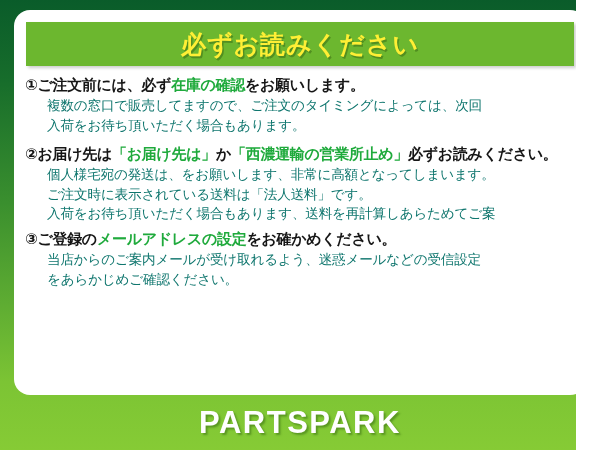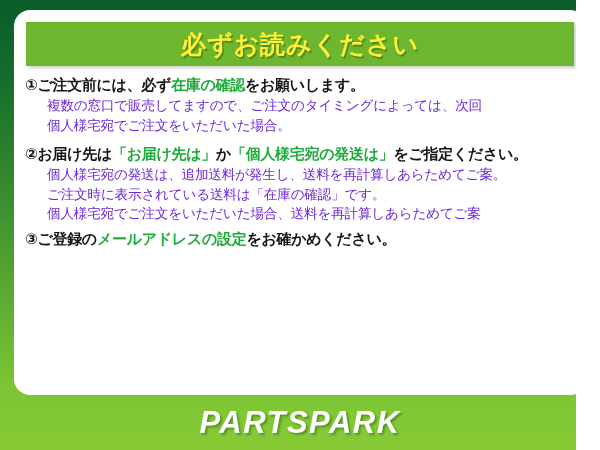--- a/index.html
+++ b/index.html
@@ -70,42 +70,41 @@
     color: #161616;
     line-height: 1.22;
     letter-spacing: -0.3px;
     white-space: nowrap;
   }
   .item-head.wrapline { white-space: normal; }
   .hl { color: #1faa3c; }
 
   .item-sub {
     font-size: 13.6px;
-    color: #6d28d9;
+    color: #0f766e;
     line-height: 1.45;
     margin: 2px 0 0 22px;
     letter-spacing: -0.2px;
   }
   .item-sub div { white-space: nowrap; }
 
   .item-1 { margin-top: 2px; }
   .item-2 { margin-top: 9px; }
   .item-3 { }
 
   
   .footer {
     position: absolute;
     left: 0;
     bottom: 0;
     width: 600px;
     height: 55px;
     display: flex;
     align-items: center;
     justify-content: center;
-    font-style: italic;
   }
   .logo {
     color: #ffffff;
     font-size: 31px;
     font-weight: bold;
     letter-spacing: 1.5px;
     text-shadow: 2px 2px 2px rgba(40,90,10,0.45);
   }
 </style>
 </head>
@@ -116,35 +115,39 @@
   <div class="card">
 
     <div class="header-bar">
       <span class="header-title">必ずお読みください</span>
     </div>
 
     <div class="item item-1">
       <div class="item-head"><span>①</span><span>ご注文前には、必ず</span><span class="hl">在庫の確認</span><span>をお願いします。</span></div>
       <div class="item-sub">
         <div>複数の窓口で販売してますので、ご注文のタイミングによっては、次回</div>
-        <div>個人様宅宛でご注文をいただいた場合。</div>
+        <div>入荷をお待ち頂いただく場合もあります。</div>
       </div>
     </div>
 
     <div class="item item-2">
-      <div class="item-head wrapline"><span>②</span><span>お届け先は</span><span class="hl">「お届け先は」</span><span>か</span><span class="hl">「個人様宅宛の発送は」</span><span>をご指定ください。</span></div>
+      <div class="item-head wrapline"><span>②</span><span>お届け先は</span><span class="hl">「お届け先は」</span><span>か</span><span class="hl">「西濃運輸の営業所止め」</span><span>必ずお読みください。</span></div>
       <div class="item-sub">
-        <div>個人様宅宛の発送は、追加送料が発生し、送料を再計算しあらためてご案。</div>
-        <div>ご注文時に表示されている送料は「在庫の確認」です。</div>
-        <div>個人様宅宛でご注文をいただいた場合、送料を再計算しあらためてご案</div>
+        <div>個人様宅宛の発送は、をお願いします、非常に高額となってしまいます。</div>
+        <div>ご注文時に表示されている送料は「法人送料」です。</div>
+        <div>入荷をお待ち頂いただく場合もあります、送料を再計算しあらためてご案</div>
       </div>
     </div>
 
     <div class="item item-3">
       <div class="item-head"><span>③</span><span>ご登録の</span><span class="hl">メールアドレスの設定</span><span>をお確かめください。</span></div>
+      <div class="item-sub">
+        <div>当店からのご案内メールが受け取れるよう、迷惑メールなどの受信設定</div>
+        <div>をあらかじめご確認ください。</div>
+      </div>
     </div>
 
   </div>
 
   <div class="footer">
     <span class="logo">PARTSPARK</span>
   </div>
 
 </div>
 

